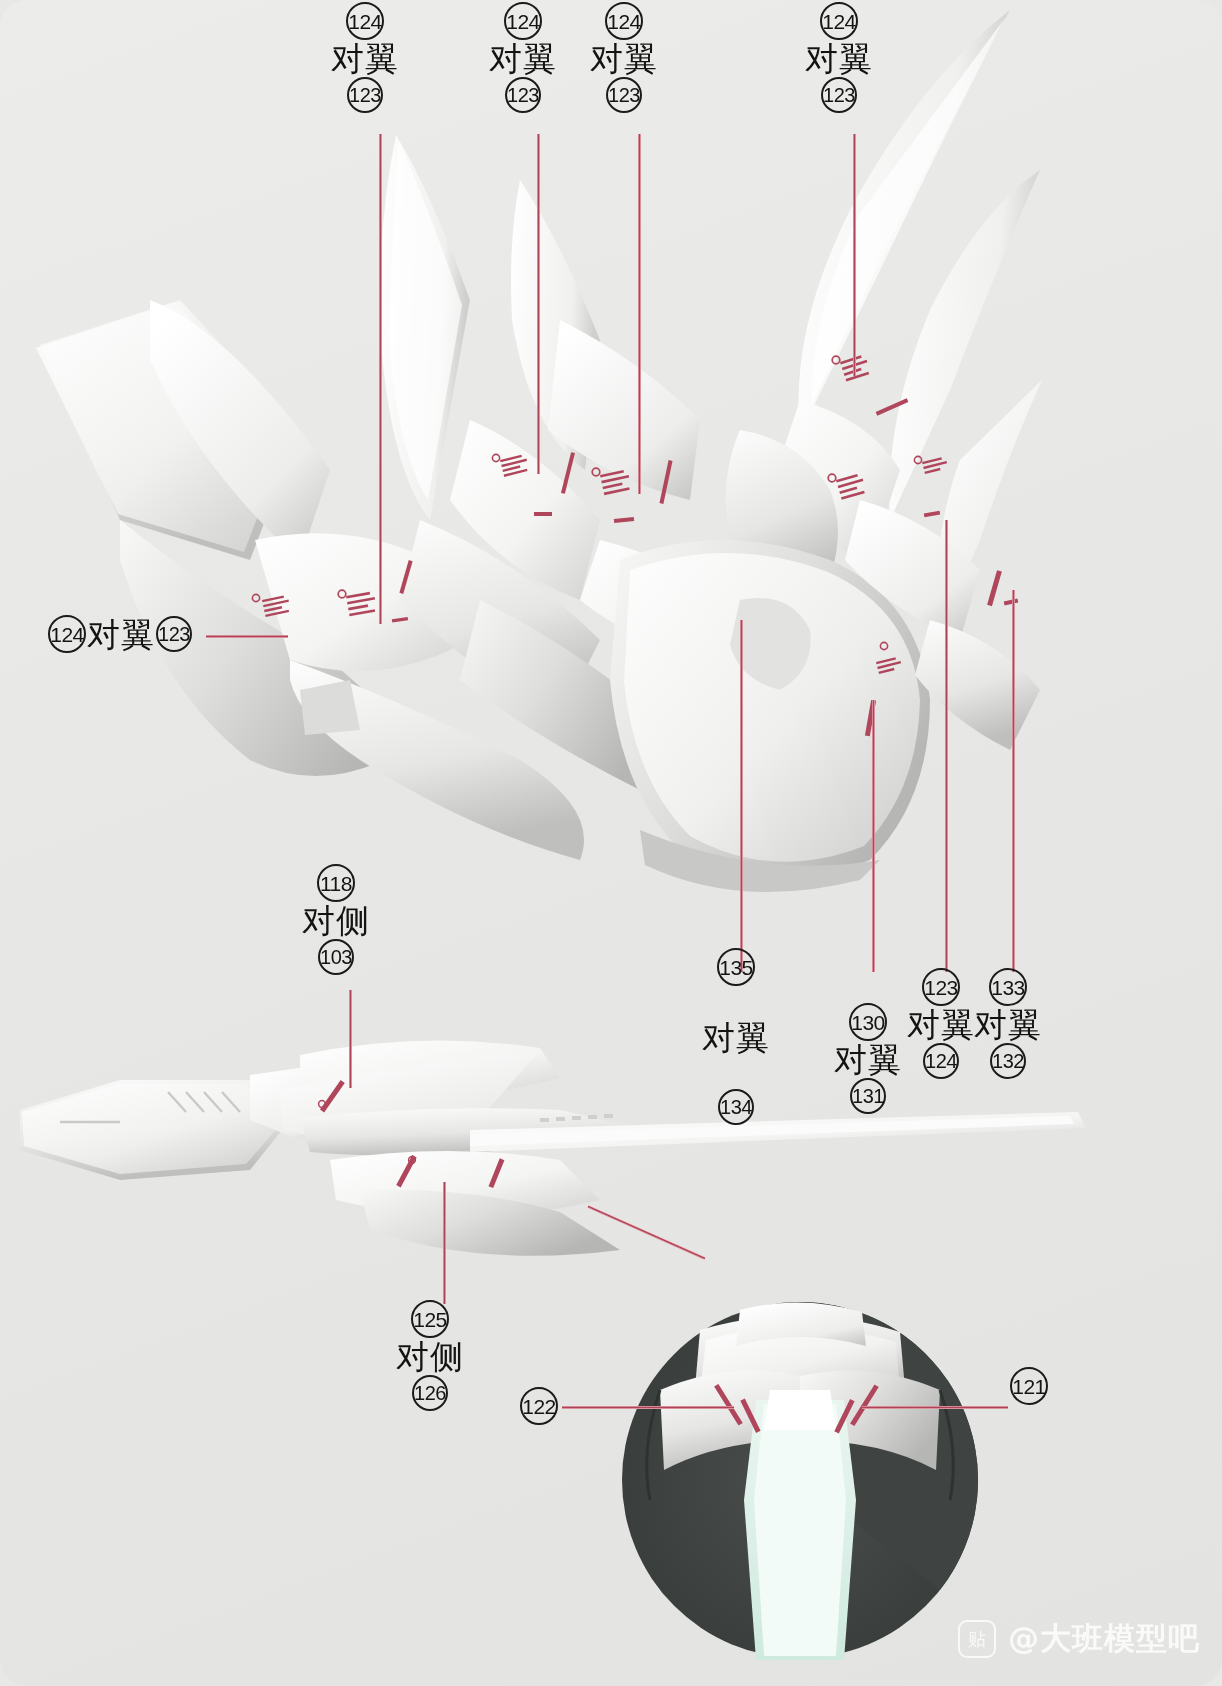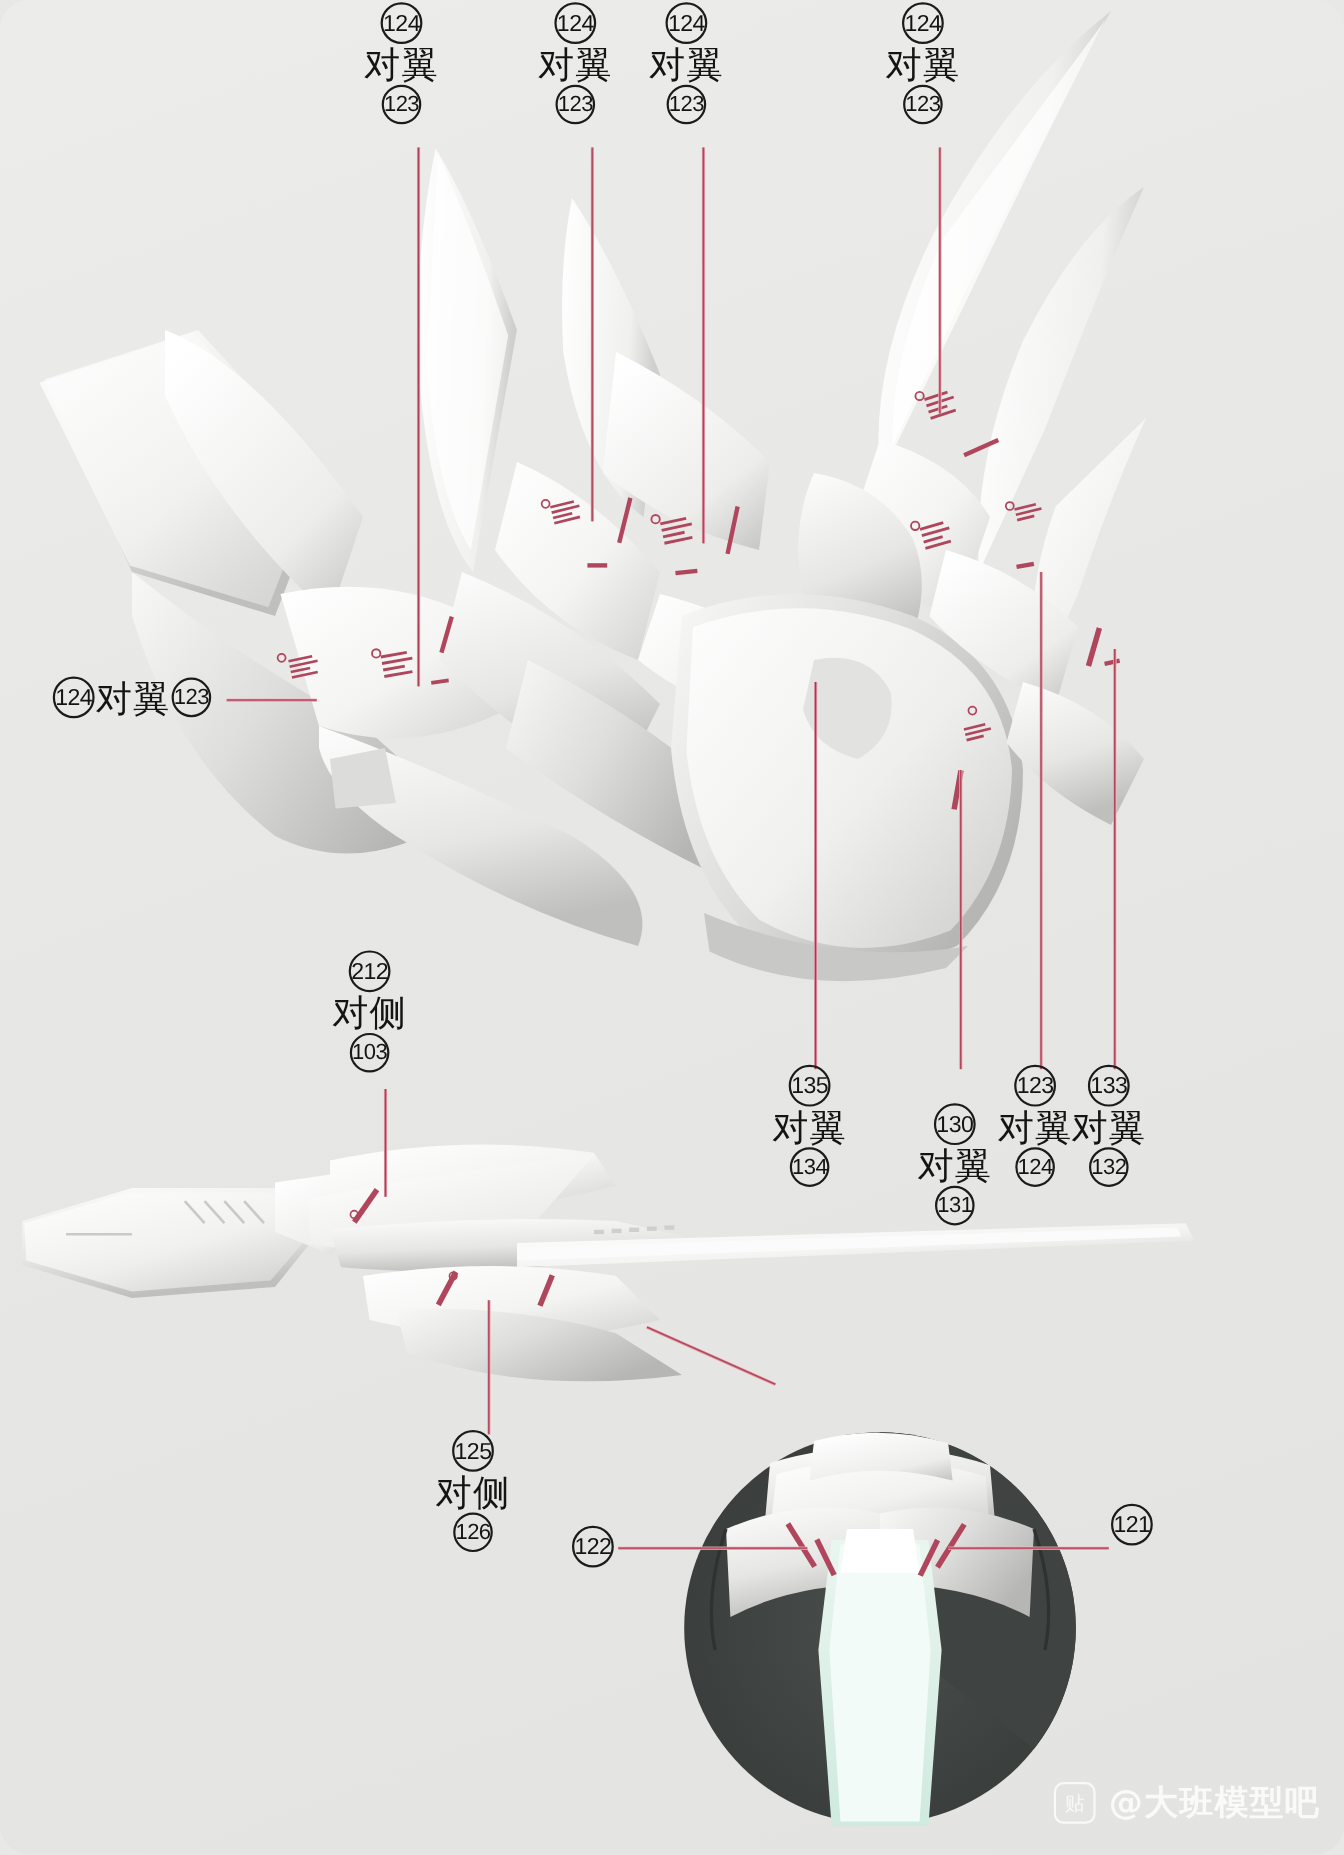--- a/index.html
+++ b/index.html
@@ -352,26 +352,26 @@
     <span class="num small">123</span>
   </div>
 
   <div class="callout horiz" style="left:48px; top:615px;">
     <span class="num">124</span>
     <span class="cn">对翼</span>
     <span class="num small">123</span>
   </div>
 
   <div class="callout" style="left:302px; top:864px;">
-    <span class="num">212</span>
+    <span class="num">118</span>
     <span class="cn">对侧</span>
     <span class="num small">103</span>
   </div>
 
-  <div class="callout" style="left:702px; top:968px;">
+  <div class="callout" style="left:702px; top:948px;gap:33px;">
     <span class="num">135</span>
     <span class="cn">对翼</span>
     <span class="num small">134</span>
   </div>
 
   <div class="callout" style="left:834px; top:968px;margin-top:35px;">
     <span class="num">130</span>
     <span class="cn">对翼</span>
     <span class="num small">131</span>
   </div>

